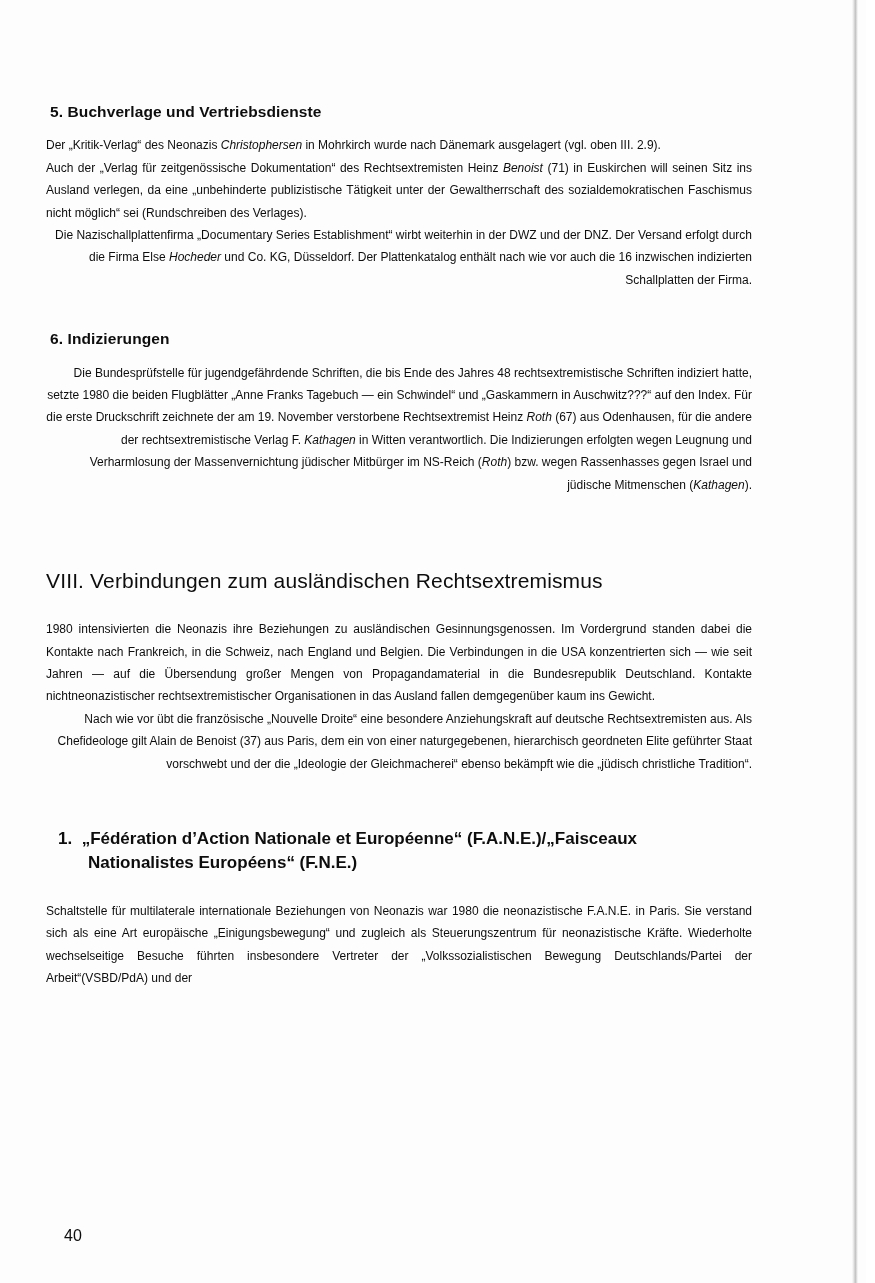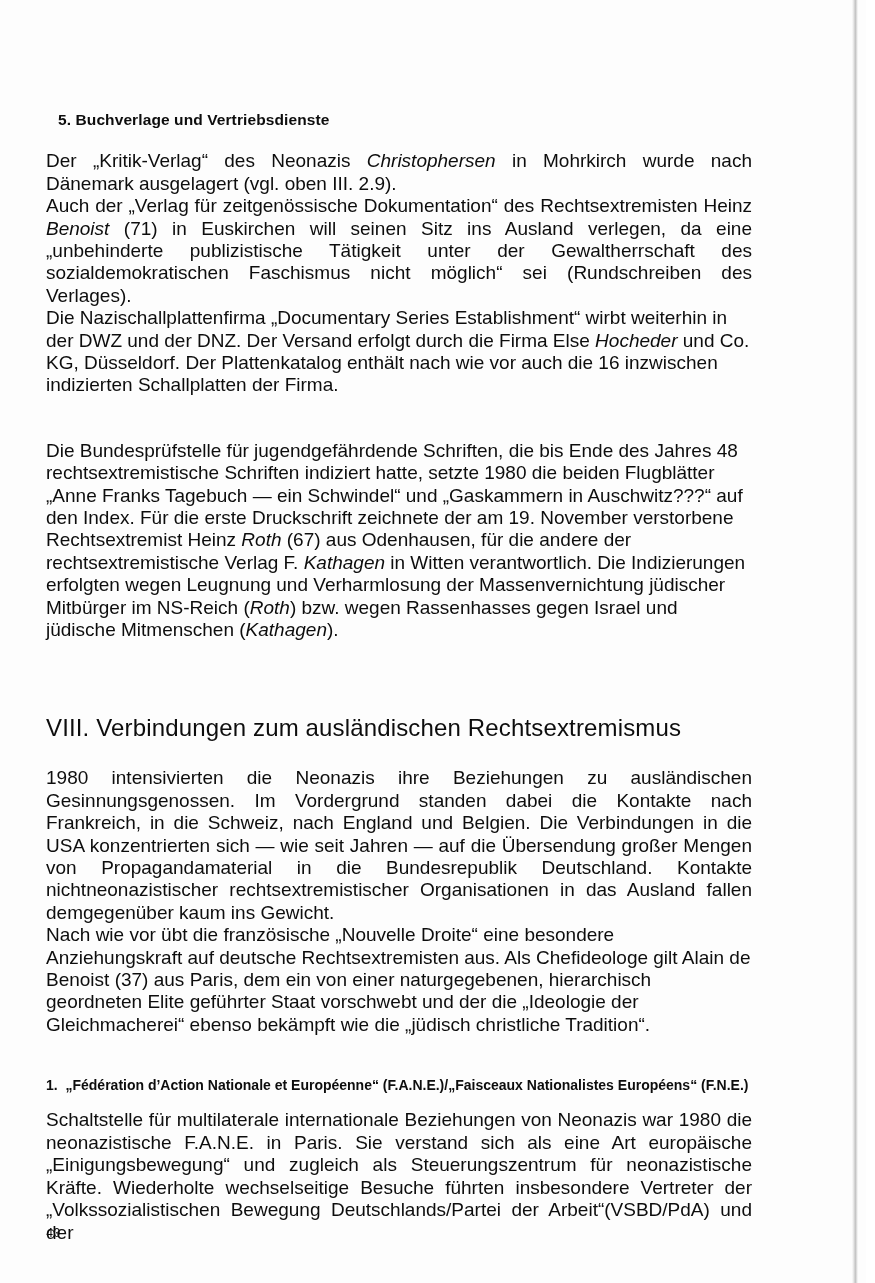--- a/index.html
+++ b/index.html
@@ -47,65 +47,64 @@
     top: 0;
     width: 706px;
   }
 
   
   .h-sub {
     font-size: 15.5px;
     font-weight: bold;
     letter-spacing: 0.1px;
     line-height: 1.25;
-    margin: 12px;
+    margin: 4px;
   }
   .h-chapter {
-    font-size: 24px;
+    font-size: 21px;
     font-weight: normal;
     letter-spacing: 0.15px;
     line-height: 1.2;
     margin: 0;
   }
   .h-item {
-    font-size: 14px;
+    font-size: 17px;
     font-weight: bold;
     line-height: 1.38;
-    margin: 0;
+    margin: 12px;
     padding-left: 30px;
     text-indent: -30px;
   }
   p.body {
-    font-size: 19px;
+    font-size: 12px;
     line-height: 22.4px;
     margin: 0;
     text-align: justify;
     text-justify: inter-word;
     -webkit-hyphens: none;
     hyphens: none;
   }
   p.body.last-loose {
-    text-align: left;
+    text-align: right;
   }
   .it { font-style: italic; }
 
   .gap-after-head { height: 9px; }
   .gap-block { height: 34px; }
   .gap-chapter-top { height: 72px; }
   .gap-chapter-bottom { height: 25px; }
   .gap-item-top { height: 40px; }
   .gap-item-bottom { height: 14px; }
 
   .folio {
     position: absolute;
-    left: 46px;
+    left: 64px;
     top: 1228px;
-    font-size: 12px;
+    font-size: 16px;
     line-height: 1;
-    font-family: Liberation Mono, monospace;
   }
 </style>
 </head>
 <body>
 
 <div class="page">
 
   <div class="scan-gutter"></div>
   <div class="scan-gutter2"></div>
 
@@ -114,20 +113,21 @@
     <div style="height:98px"></div>
 
     <h2 class="h-sub">5. Buchverlage und Vertriebsdienste</h2>
     <div class="gap-after-head"></div>
     <p class="body"><span>Der „Kritik-Verlag“ des Neonazis </span><span class="it">Christophersen</span><span> in Mohrkirch wurde nach Dänemark ausgelagert (vgl. oben III. 2.9).</span></p>
     <p class="body"><span>Auch der „Verlag für zeitgenössische Dokumentation“ des Rechtsextremisten Heinz </span><span class="it">Benoist</span><span> (71) in Euskirchen will seinen Sitz ins Ausland verlegen, da eine „unbehinderte publizistische Tätigkeit unter der Gewaltherrschaft des sozialdemokratischen Faschismus nicht möglich“ sei (Rundschreiben des Verlages).</span></p>
     <p class="body last-loose"><span>Die Nazischallplattenfirma „Documentary Series Establishment“ wirbt weiterhin in der DWZ und der DNZ. Der Versand erfolgt durch die Firma Else </span><span class="it">Hocheder</span><span> und Co. KG, Düsseldorf. Der Plattenkatalog enthält nach wie vor auch die 16 inzwischen indizierten Schallplatten der Firma.</span></p>
 
     <div class="gap-block"></div>
 
+    <h2 class="h-sub">6. Indizierungen</h2>
     <div class="gap-after-head"></div>
     <p class="body last-loose"><span>Die Bundesprüfstelle für jugendgefährdende Schriften, die bis Ende des Jahres 48 rechtsextremistische Schriften indiziert hatte, setzte 1980 die beiden Flugblätter „Anne Franks Tagebuch — ein Schwindel“ und „Gaskammern in Auschwitz???“ auf den Index. Für die erste Druckschrift zeichnete der am 19. November verstorbene Rechtsextremist Heinz </span><span class="it">Roth</span><span> (67) aus Odenhausen, für die andere der rechtsextremistische Verlag F. </span><span class="it">Kathagen</span><span> in Witten verantwortlich. Die Indizierungen erfolgten wegen Leugnung und Verharmlosung der Massenvernichtung jüdischer Mitbürger im NS-Reich (</span><span class="it">Roth</span><span>) bzw. wegen Rassenhasses gegen Israel und jüdische Mitmenschen (</span><span class="it">Kathagen</span><span>).</span></p>
 
     <div class="gap-chapter-top"></div>
 
     <h1 class="h-chapter">VIII. Verbindungen zum ausländischen Rechtsextremismus</h1>
     <div class="gap-chapter-bottom"></div>
     <p class="body"><span>1980 intensivierten die Neonazis ihre Beziehungen zu ausländischen Gesinnungsgenossen. Im Vordergrund standen dabei die Kontakte nach Frankreich, in die Schweiz, nach England und Belgien. Die Verbindungen in die USA konzentrierten sich — wie seit Jahren — auf die Übersendung großer Mengen von Propagandamaterial in die Bundesrepublik Deutschland. Kontakte nichtneonazistischer rechtsextremistischer Organisationen in das Ausland fallen demgegenüber kaum ins Gewicht.</span></p>
     <p class="body last-loose"><span>Nach wie vor übt die französische „Nouvelle Droite“ eine besondere Anziehungskraft auf deutsche Rechtsextremisten aus. Als Chefideologe gilt Alain de Benoist (37) aus Paris, dem ein von einer naturgegebenen, hierarchisch geordneten Elite geführter Staat vorschwebt und der die „Ideologie der Gleichmacherei“ ebenso bekämpft wie die „jüdisch christliche Tradition“.</span></p>
 

